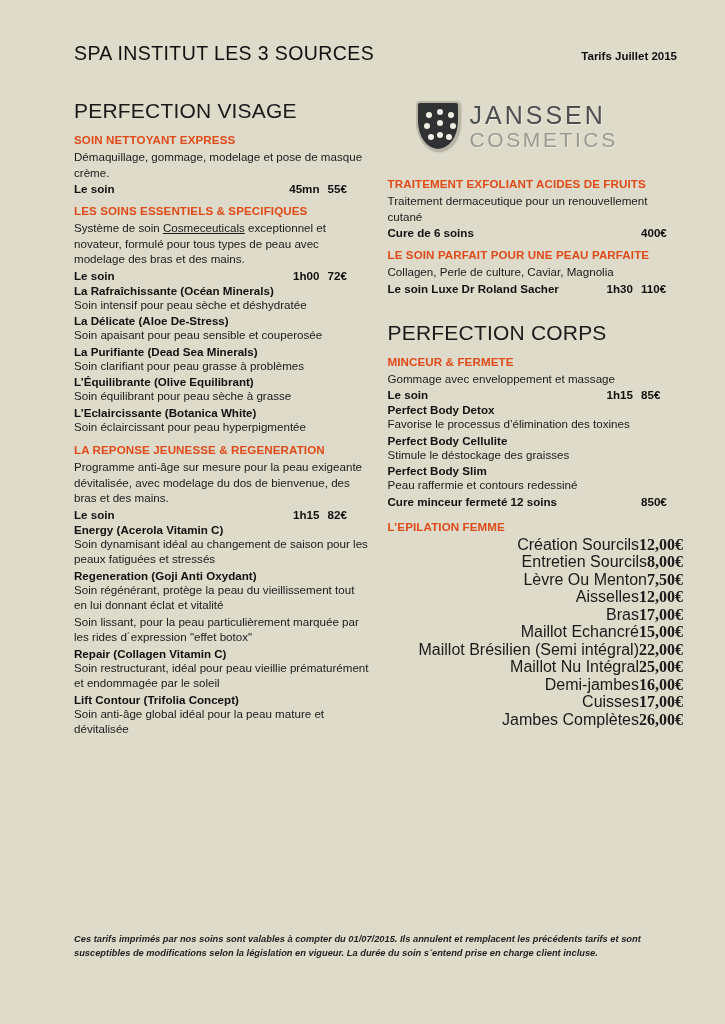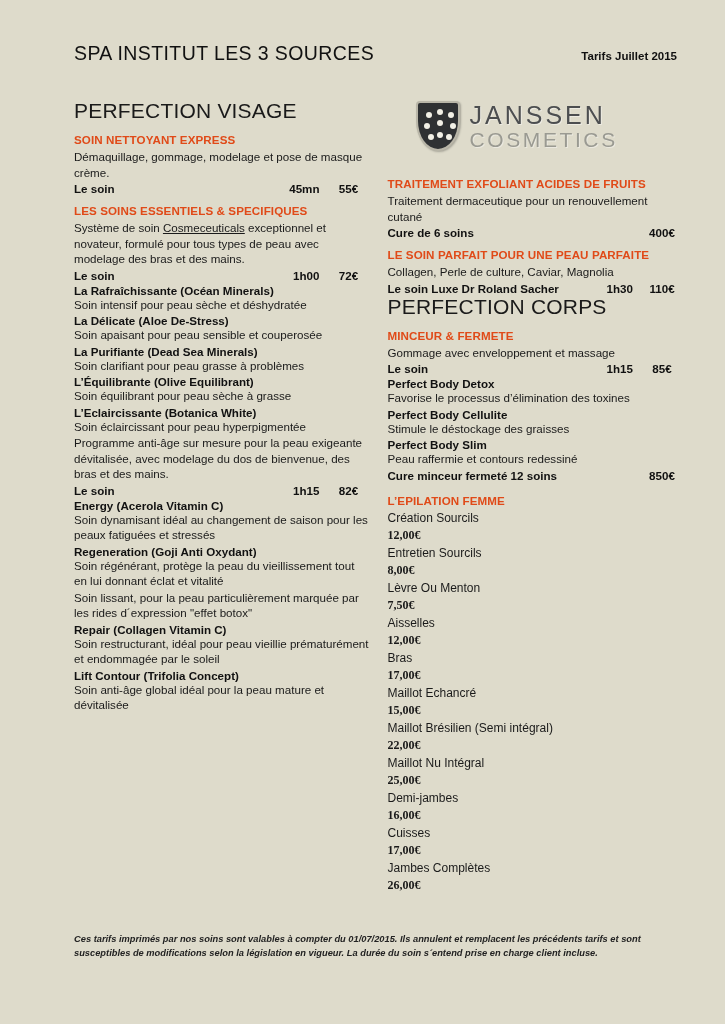--- a/index.html
+++ b/index.html
@@ -46,21 +46,21 @@
   .col-left { width: 306px; }
   .col-right { width: 306px; }
 
   h2.section-heading {
     font-size: 21px;
     font-weight: normal;
     margin: 0 0 10px 0;
     color: #1a1a1a;
     letter-spacing: 0.2px;
   }
-  .col-right h2.section-heading { }
+  .col-right h2.section-heading { margin-top: 26px; }
 
   .cat-title {
     color: #e04a18;
     font-size: 11.6px;
     font-weight: bold;
     margin: 9px 0 3px 0;
     letter-spacing: 0.1px;
   }
   .cat-title.first { margin-top: 2px; }
 
@@ -90,29 +90,28 @@
   .price-row .pr-label { flex: 0 0 auto; }
   .price-row .pr-spacer { flex: 1 1 auto; }
   .price-row .pr-dur {
     flex: 0 0 auto;
     text-align: right;
     padding-right: 8px;
   }
   .price-row .pr-price {
     flex: 0 0 auto;
     min-width: 42px;
-    text-align: center;
+    text-align: left;
   }
 
   .epil-row {
     display: flex;
     justify-content: flex-end;
-    font-size: 12px;
+    font-size: 16px;
     line-height: 17.5px;
-    flex-direction: column;
   }
   .epil-row .e-label { font-weight: normal; }
   .epil-row .e-price { font-weight: bold; font-family: Liberation Serif, serif; }
 
   
   .logo-wrap {
     position: relative;
     height: 62px;
     margin: 2px 0 14px 0;
   }
@@ -211,20 +210,21 @@
         <div class="desc">Soin apaisant pour peau sensible et couperosée</div>
         <div class="sub">La Purifiante (Dead Sea Minerals)</div>
         <div class="desc">Soin clarifiant pour peau grasse à problèmes</div>
         <div class="sub">L’Équilibrante (Olive Equilibrant)</div>
         <div class="desc">Soin équilibrant pour peau sèche à grasse</div>
         <div class="sub">L’Eclaircissante (Botanica White)</div>
         <div class="desc">Soin éclaircissant pour peau hyperpigmentée</div>
       </div>
 
       <div>
+        <div class="cat-title">LA REPONSE JEUNESSE &amp; REGENERATION</div>
         <div class="desc">Programme  anti-âge   sur mesure  pour  la  peau exigeante dévitalisée, avec modelage  du  dos de bienvenue, des bras et des mains.</div>
         <div class="price-row">
           <span class="pr-label">Le soin</span>
           <span class="pr-spacer"></span>
           <span class="pr-dur">1h15</span>
           <span class="pr-price">82€</span>
         </div>
         <div class="sub">Energy (Acerola Vitamin C)</div>
         <div class="desc">Soin dynamisant idéal au changement de saison pour les peaux fatiguées et stressés</div>
         <div class="sub">Regeneration (Goji Anti Oxydant)</div>

